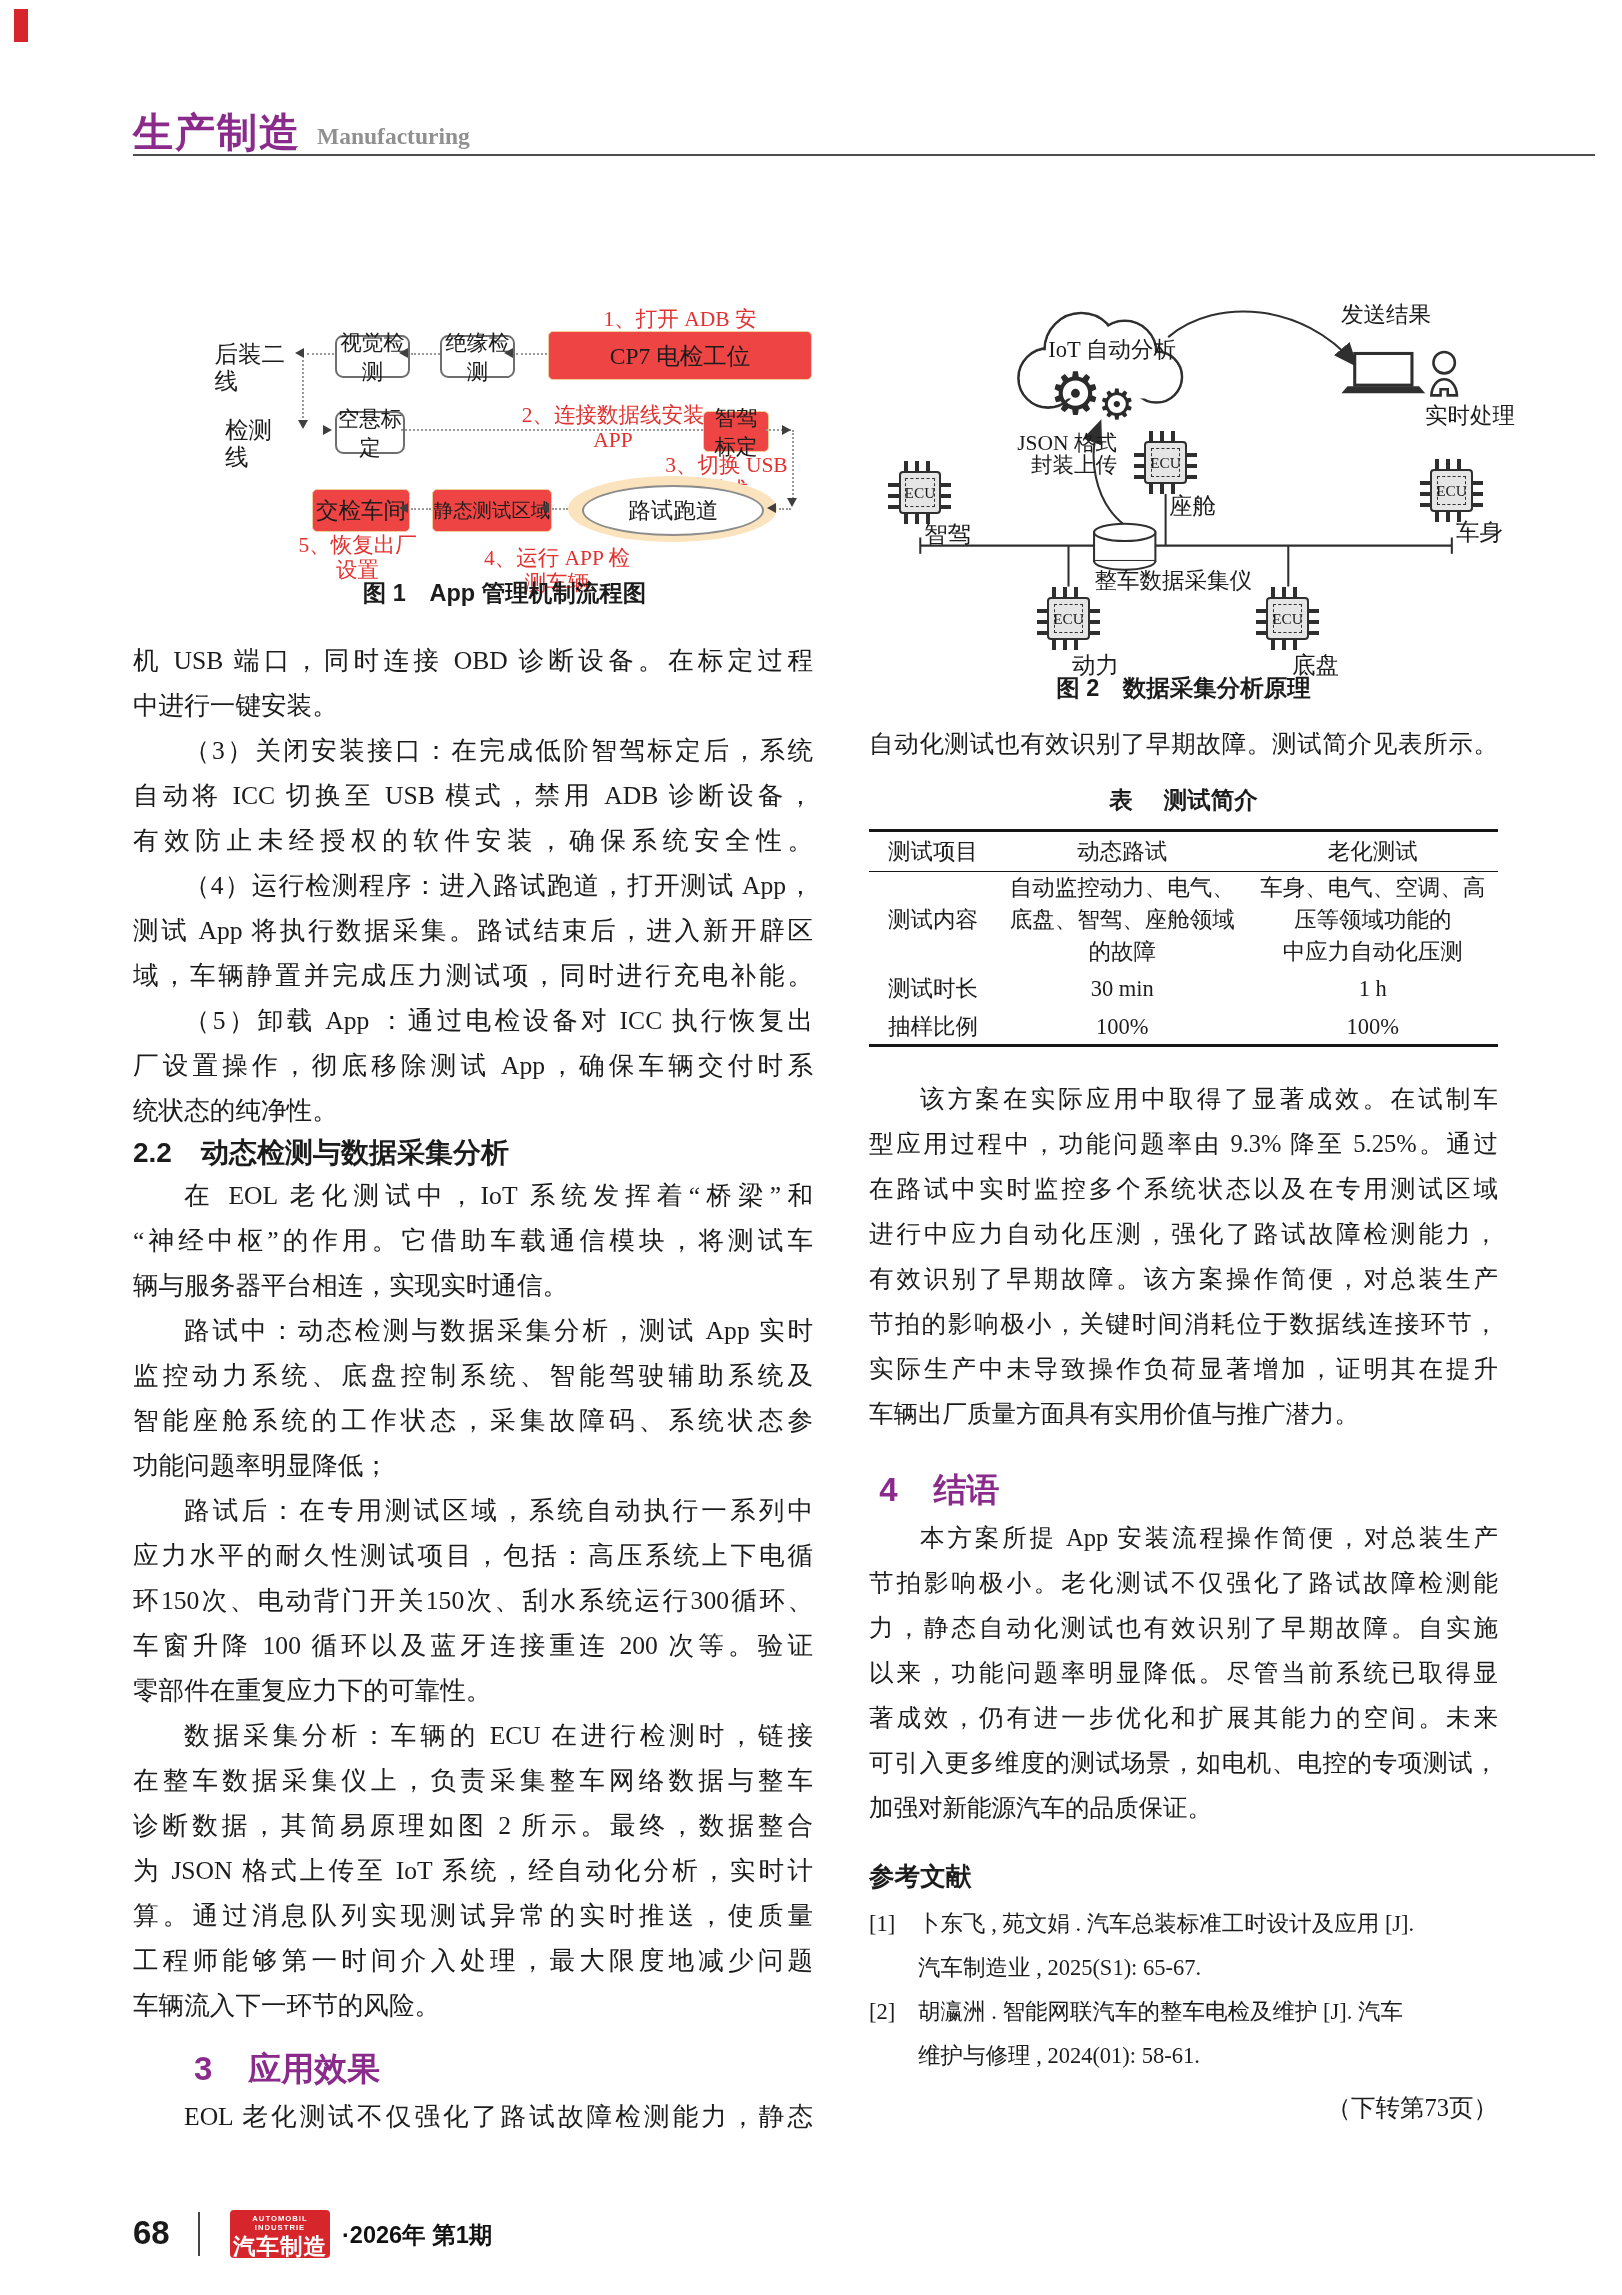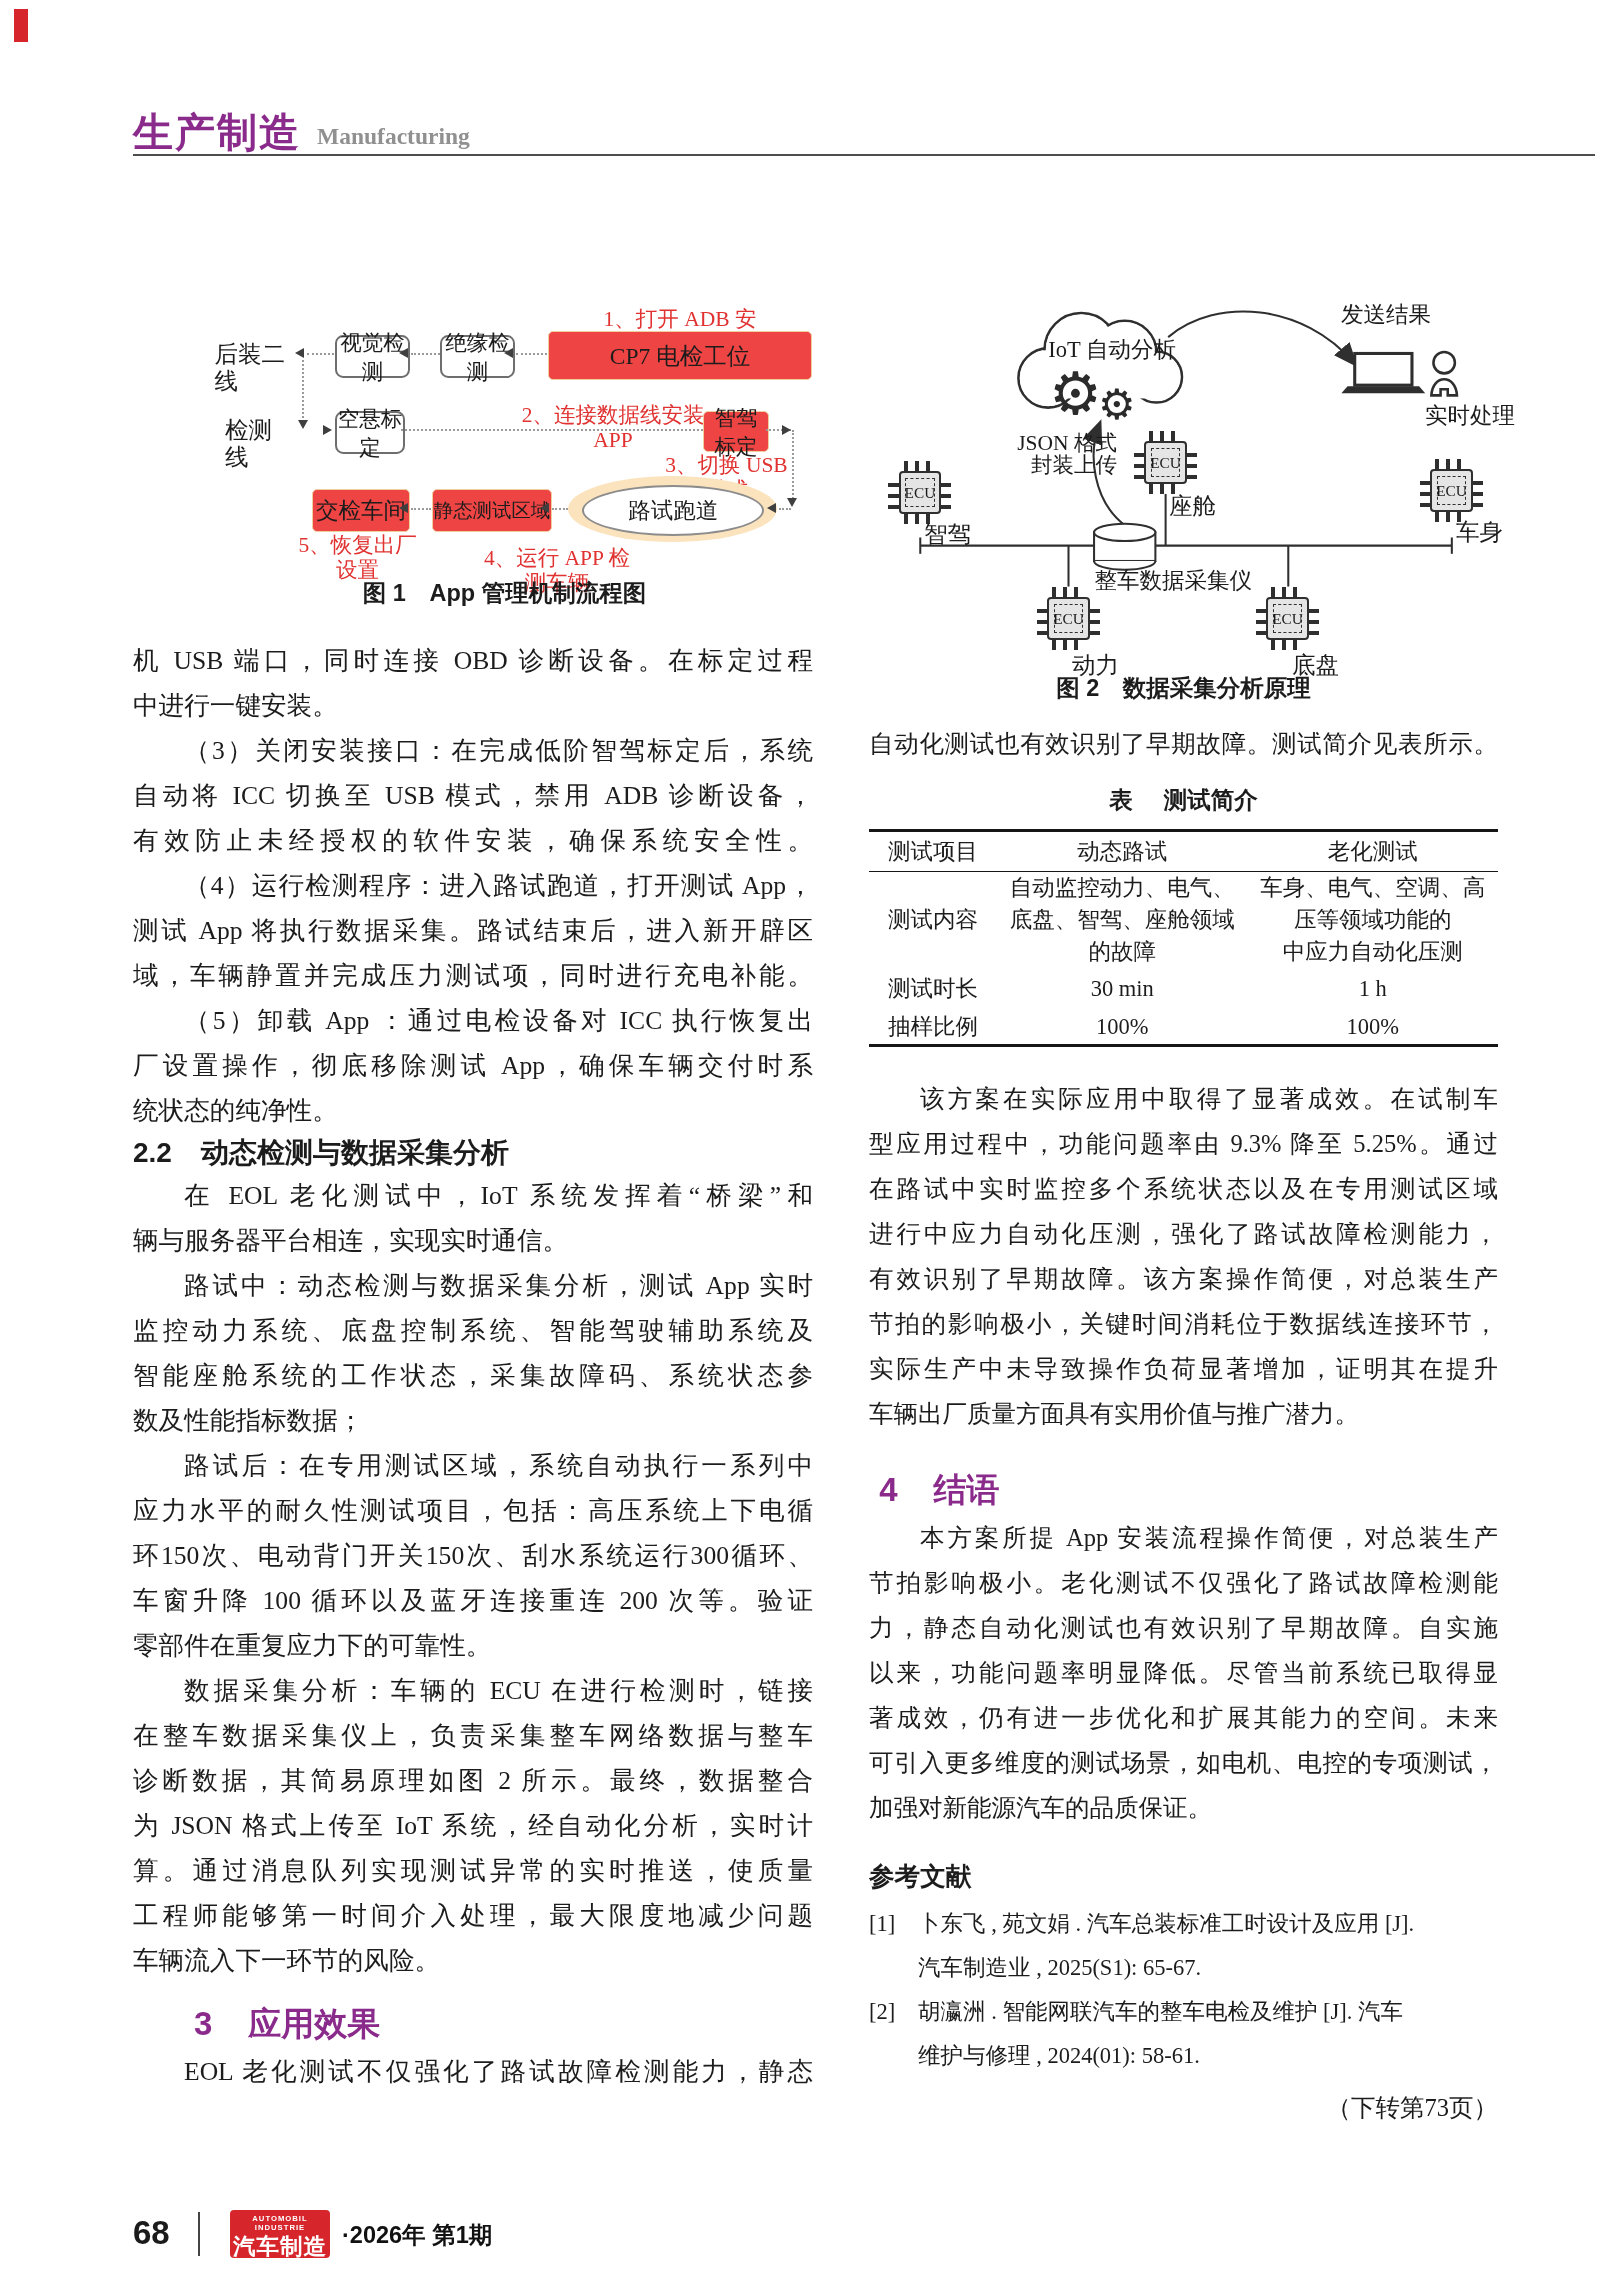--- a/index.html
+++ b/index.html
@@ -260,25 +260,26 @@
   <div class="ln ind">（4）运行检测程序：进入路试跑道，打开测试 App，</div>
   <div class="ln">测试 App 将执行数据采集。路试结束后，进入新开辟区</div>
   <div class="ln">域，车辆静置并完成压力测试项，同时进行充电补能。</div>
   <div class="ln ind">（5）卸载 App ：通过电检设备对 ICC 执行恢复出</div>
   <div class="ln">厂设置操作，彻底移除测试 App，确保车辆交付时系</div>
   <div class="ln end">统状态的纯净性。</div>
 
   <div class="h22"><span class="hnum">2.2</span><span>动态检测与数据采集分析</span></div>
 
   <div class="ln ind">在 EOL 老化测试中，IoT 系统发挥着“桥梁”和</div>
+  <div class="ln">“神经中枢”的作用。它借助车载通信模块，将测试车</div>
   <div class="ln end">辆与服务器平台相连，实现实时通信。</div>
   <div class="ln ind">路试中：动态检测与数据采集分析，测试 App 实时</div>
   <div class="ln">监控动力系统、底盘控制系统、智能驾驶辅助系统及</div>
   <div class="ln">智能座舱系统的工作状态，采集故障码、系统状态参</div>
-  <div class="ln end">数及性能指标数据；</div>
+  <div class="ln end">功能问题率明显降低；</div>
   <div class="ln ind">路试后：在专用测试区域，系统自动执行一系列中</div>
   <div class="ln">应力水平的耐久性测试项目，包括：高压系统上下电循</div>
   <div class="ln">环150次、电动背门开关150次、刮水系统运行300循环、</div>
   <div class="ln">车窗升降 100 循环以及蓝牙连接重连 200 次等。验证</div>
   <div class="ln end">零部件在重复应力下的可靠性。</div>
   <div class="ln ind">数据采集分析：车辆的 ECU 在进行检测时，链接</div>
   <div class="ln">在整车数据采集仪上，负责采集整车网络数据与整车</div>
   <div class="ln">诊断数据，其简易原理如图 2 所示。最终，数据整合</div>
   <div class="ln">为 JSON 格式上传至 IoT 系统，经自动化分析，实时计</div>
   <div class="ln">算。通过消息队列实现测试异常的实时推送，使质量</div>

